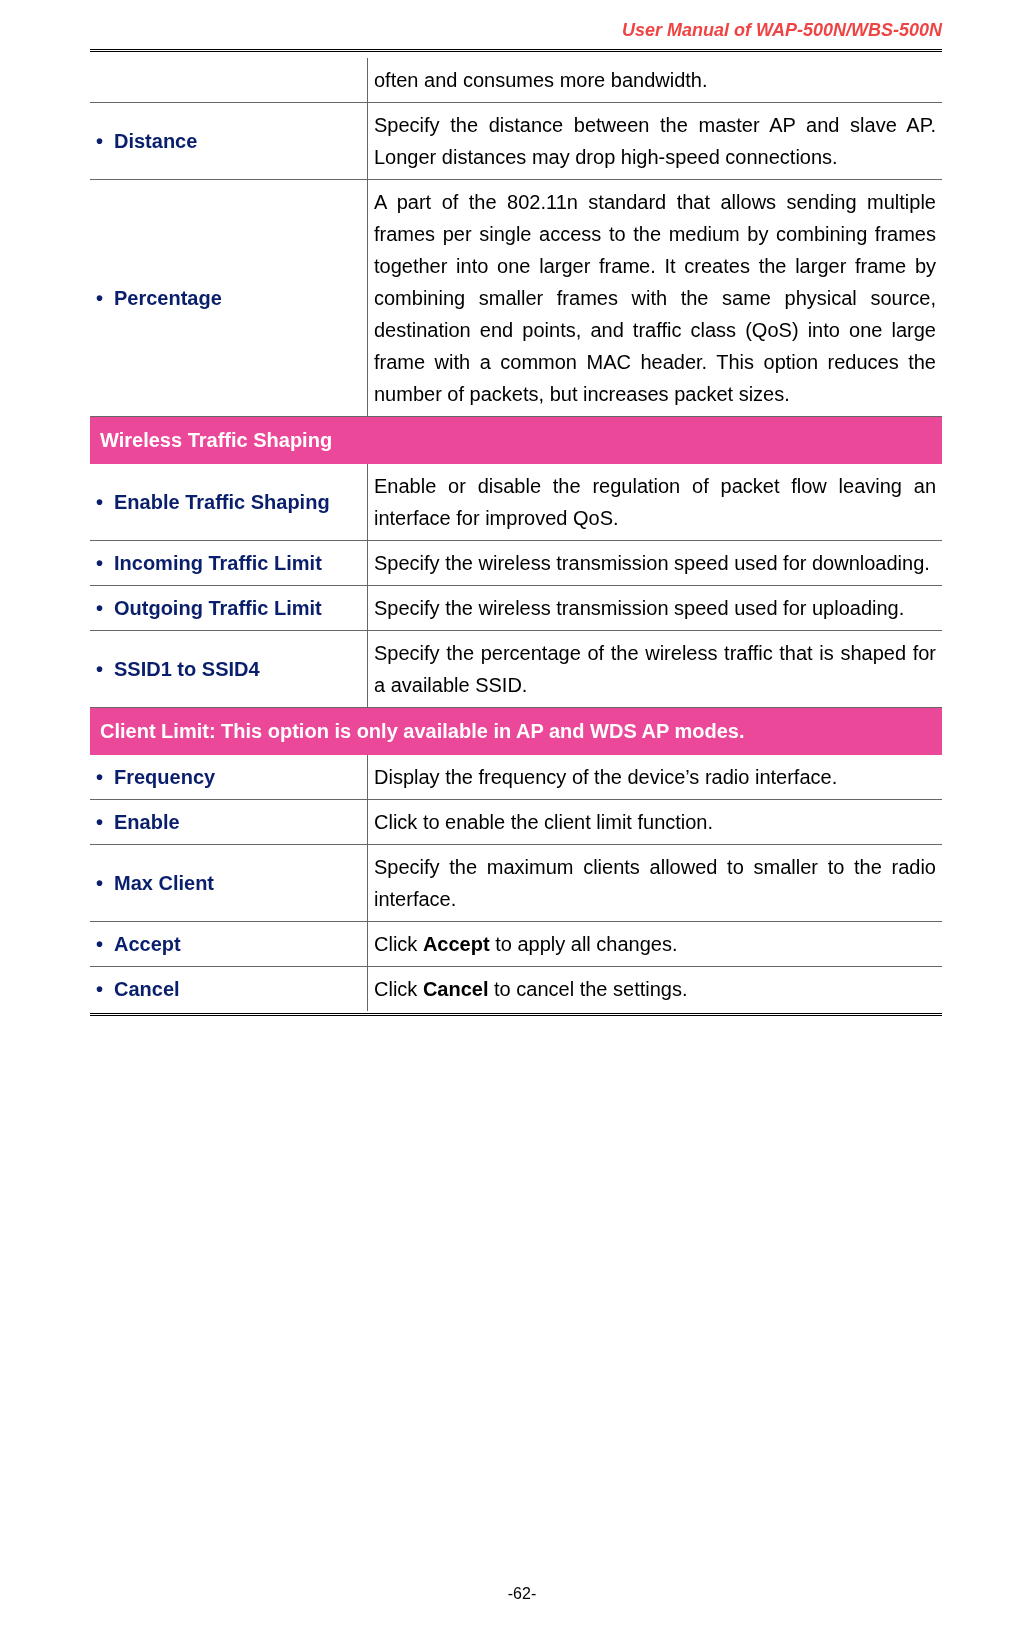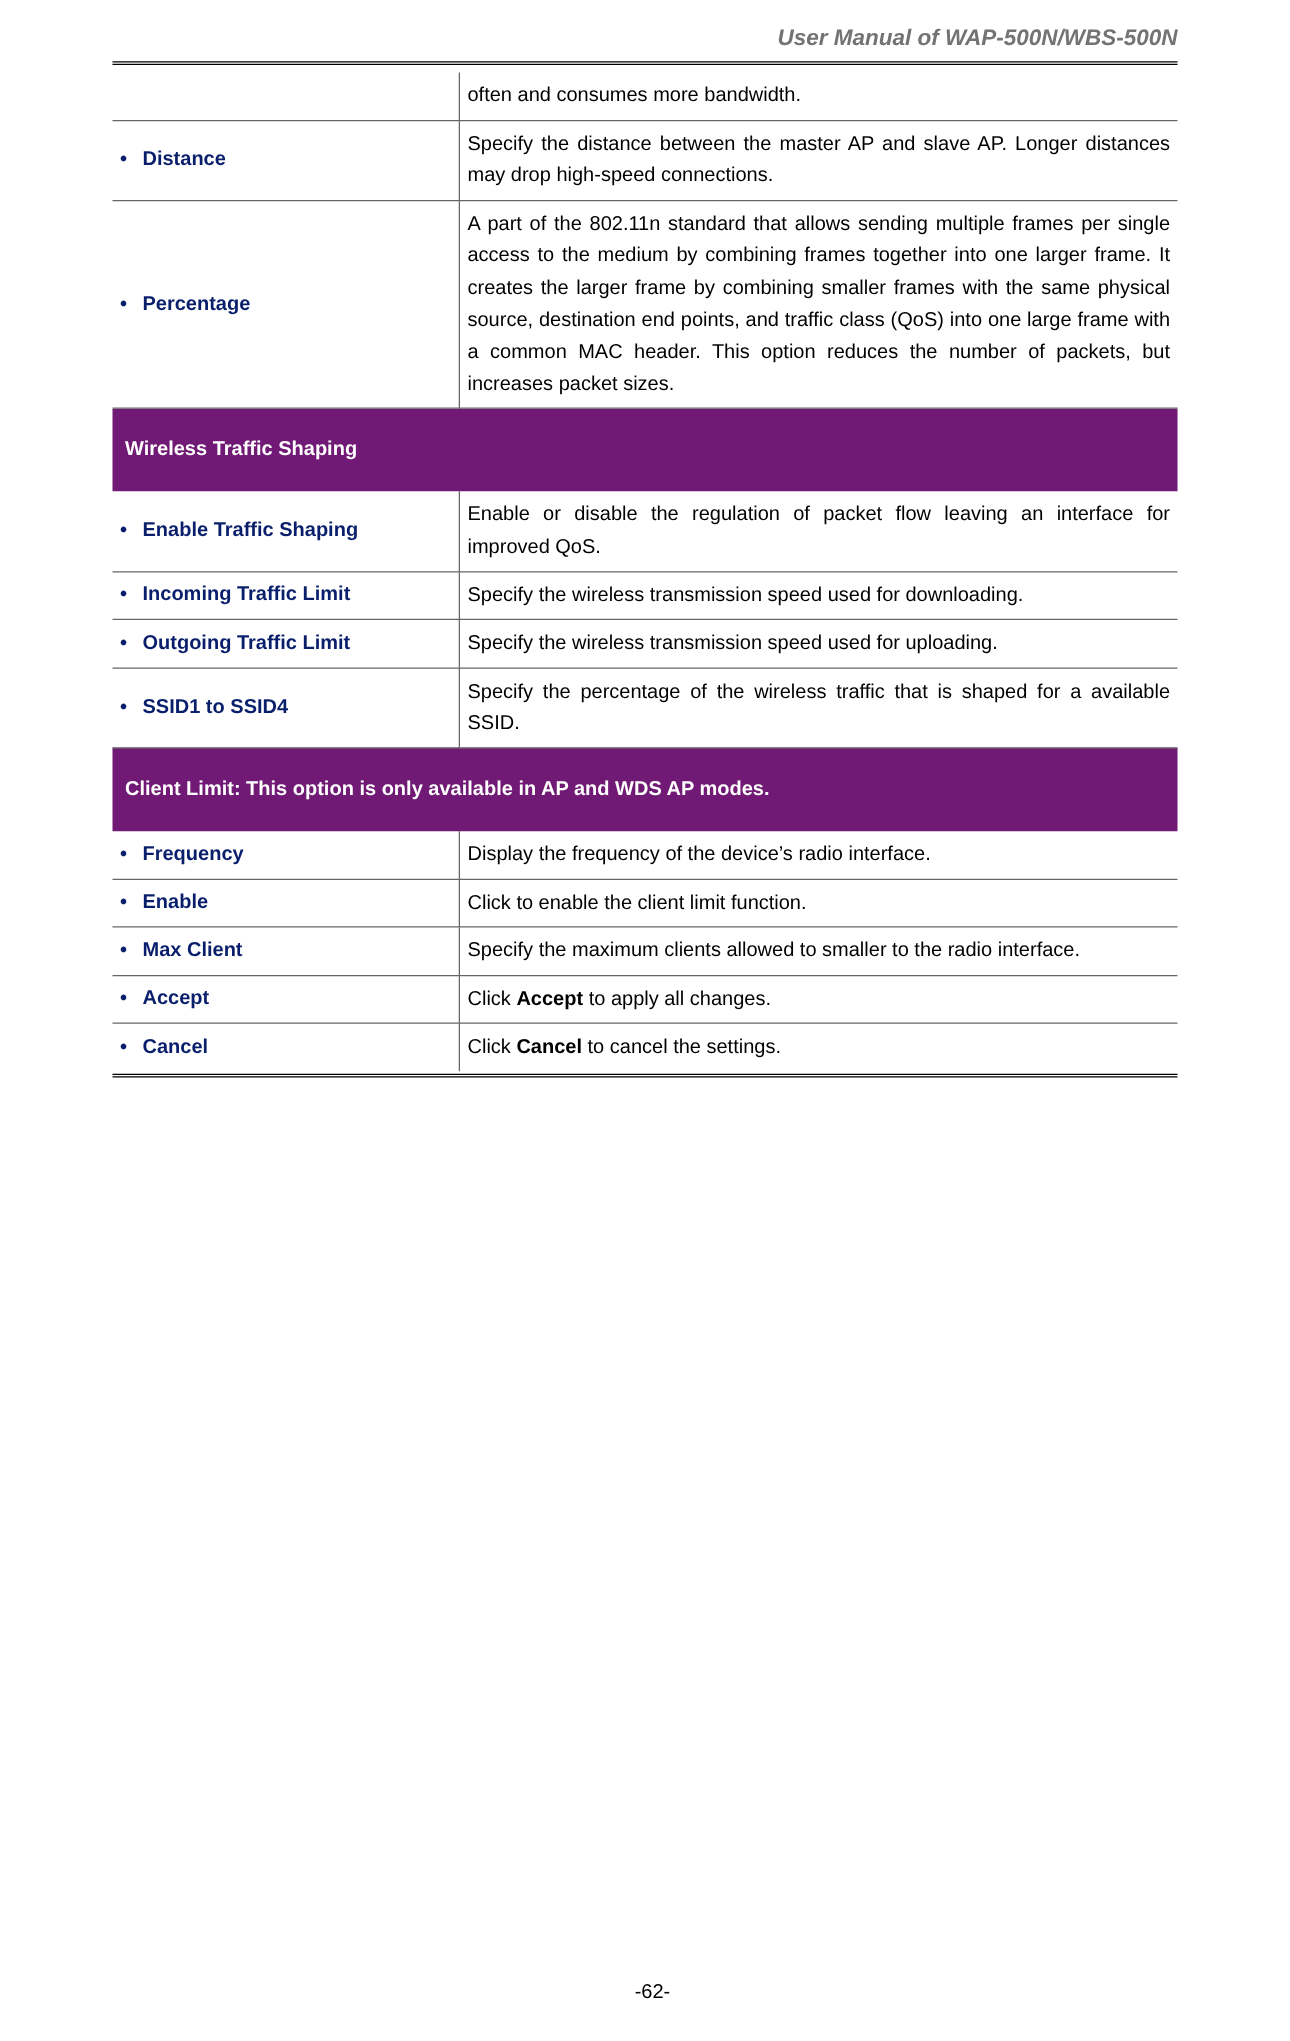--- a/index.html
+++ b/index.html
@@ -11,38 +11,38 @@
   .page {
     box-sizing: border-box;
     padding: 20px 90px 40px 90px;
     position: relative;
     min-height: 1633px;
   }
   .header-title {
     text-align: right;
     font-style: italic;
     font-weight: bold;
-    color: #737373;
+    color: #ef4444;
     font-size: 18px;
     margin-bottom: 8px;
   }
   .dbl-rule {
     border: none;
     border-top: 3px double #000;
     margin: 0 0 6px 0;
   }
   .dbl-rule-bottom {
     border: none;
     border-top: 3px double #000;
     margin: 2px 0 0 0;
   }
   table.def {
     width: 100%;
     border-collapse: collapse;
-    font-size: 16px;
+    font-size: 20px;
   }
   table.def td {
     vertical-align: middle;
     padding: 6px 6px;
   }
   td.label-cell {
     width: 265px;
     color: #0a1f6c;
     font-weight: bold;
     border-right: 1px solid #666;
@@ -50,24 +50,24 @@
     margin-top: 18px;
   }
   td.desc-cell {
     line-height: 1.6;
     text-align: justify;
     border-bottom: 1px solid #666;
     padding-left: 10px;
     padding-right: 4px;
   }
   tr.section td {
-    background: #701a75;
+    background: #ec4899;
     color: #fff;
     font-weight: bold;
-    padding: 24px 10px;
+    padding: 12px 10px;
   }
   tr.lastrow td {
     border-bottom: none;
   }
   .bullet {
     display: inline-block;
     width: 18px;
   }
   .pagenum {
     position: absolute;

